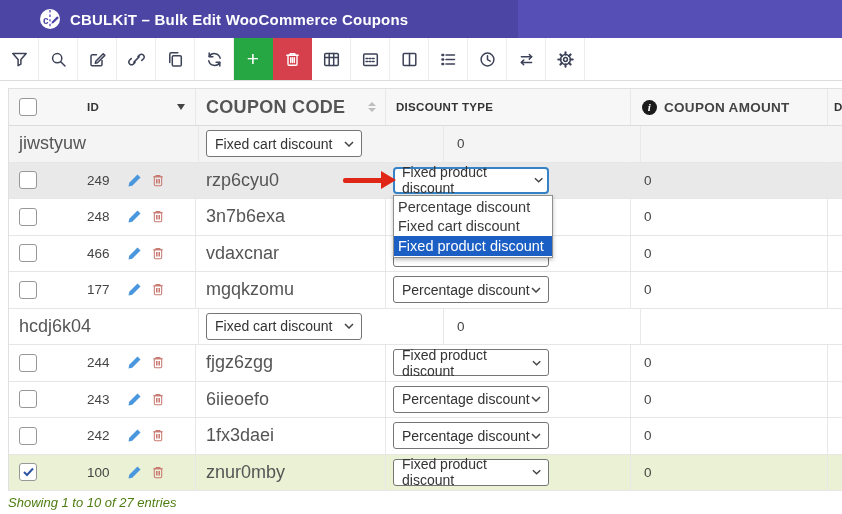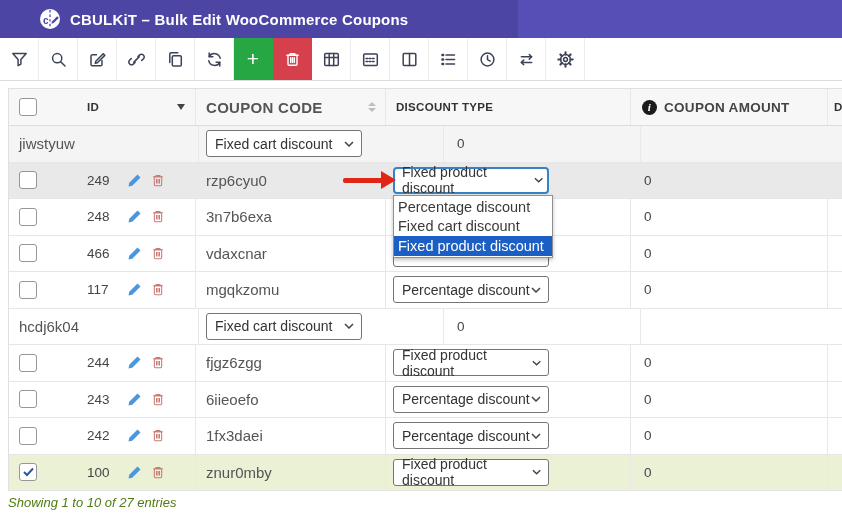--- a/index.html
+++ b/index.html
@@ -26,21 +26,21 @@
   .tablewrap{position:absolute;left:8px;top:88px;width:834px;height:403px;
              border:1px solid #e0e0e0;box-sizing:border-box;overflow:visible;background:#fff;}
   .tr{display:flex;width:911px;height:36.5px;border-bottom:1px solid #e6e6e6;box-sizing:border-box;background:#fff;}
   .tr.head{height:37px;background:#f7f7f7;border-bottom:1px solid #dcdcdc;}
   .tr.stripe{background:#f4f4f4;}
   .tr.active{background:#e9e9e9;}
   .tr.selected{background:#ebf1d5;}
   .td,.th{display:flex;align-items:center;border-right:1px solid #e8e8e8;box-sizing:border-box;height:100%;}
   .th{font-size:11.5px;font-weight:700;color:#333;letter-spacing:.3px;}
   .col-id{width:187px;padding-left:10px;}
-  .col-code{width:190px;padding-left:10px;font-size:15px;color:#555;text-align:right;}
+  .col-code{width:190px;padding-left:10px;font-size:18px;color:#555;text-align:right;}
   .col-type{width:245px;padding-left:7px;}
   .col-amount{width:197px;padding-left:13px;font-size:13.5px;color:#444;}
   .col-extra{width:92px;padding-left:6px;border-right:none;}
   .cb{width:16px;height:16px;border:1px solid #979797;border-radius:3px;background:#fff;
       flex:0 0 auto;display:flex;align-items:center;justify-content:center;}
   .idtext{font-size:13.5px;color:#444;margin-left:9px;padding-left:41px;}
   .acts{margin-left:auto;margin-right:30px;display:flex;gap:9px;align-items:center;}
   .iconbtn{display:flex;align-items:center;cursor:pointer;}
   .sort-desc{margin-left:auto;margin-right:10px;width:0;height:0;
              border-left:4.5px solid transparent;border-right:4.5px solid transparent;border-top:6px solid #444;}
@@ -319,21 +319,21 @@
           </svg>
       </span>
     </div>
     <div class="td col-amount">0</div>
     <div class="td col-extra"></div>
   </div>
 
   <div class="tr">
     <div class="td col-id">
       <span class="cb"></span>
-      <span class="idtext">117</span>
+      <span class="idtext">177</span>
       <span class="acts">
         <span class="iconbtn">
             <svg width="15" height="15" viewBox="0 0 16 16">
               <path d="M11.2 1.6l3.2 3.2-8.8 8.8-4 .8.8-4z" fill="#4a97dd"></path>
             </svg>
           </span>
         <span class="iconbtn">
             <svg width="14" height="15" viewBox="0 0 16 17" fill="none" stroke="#c97a72" stroke-width="1.2">
               <path d="M2.5 4.2h11"></path>
               <path d="M5.8 4.2V2.9h4.4v1.3"></path>

